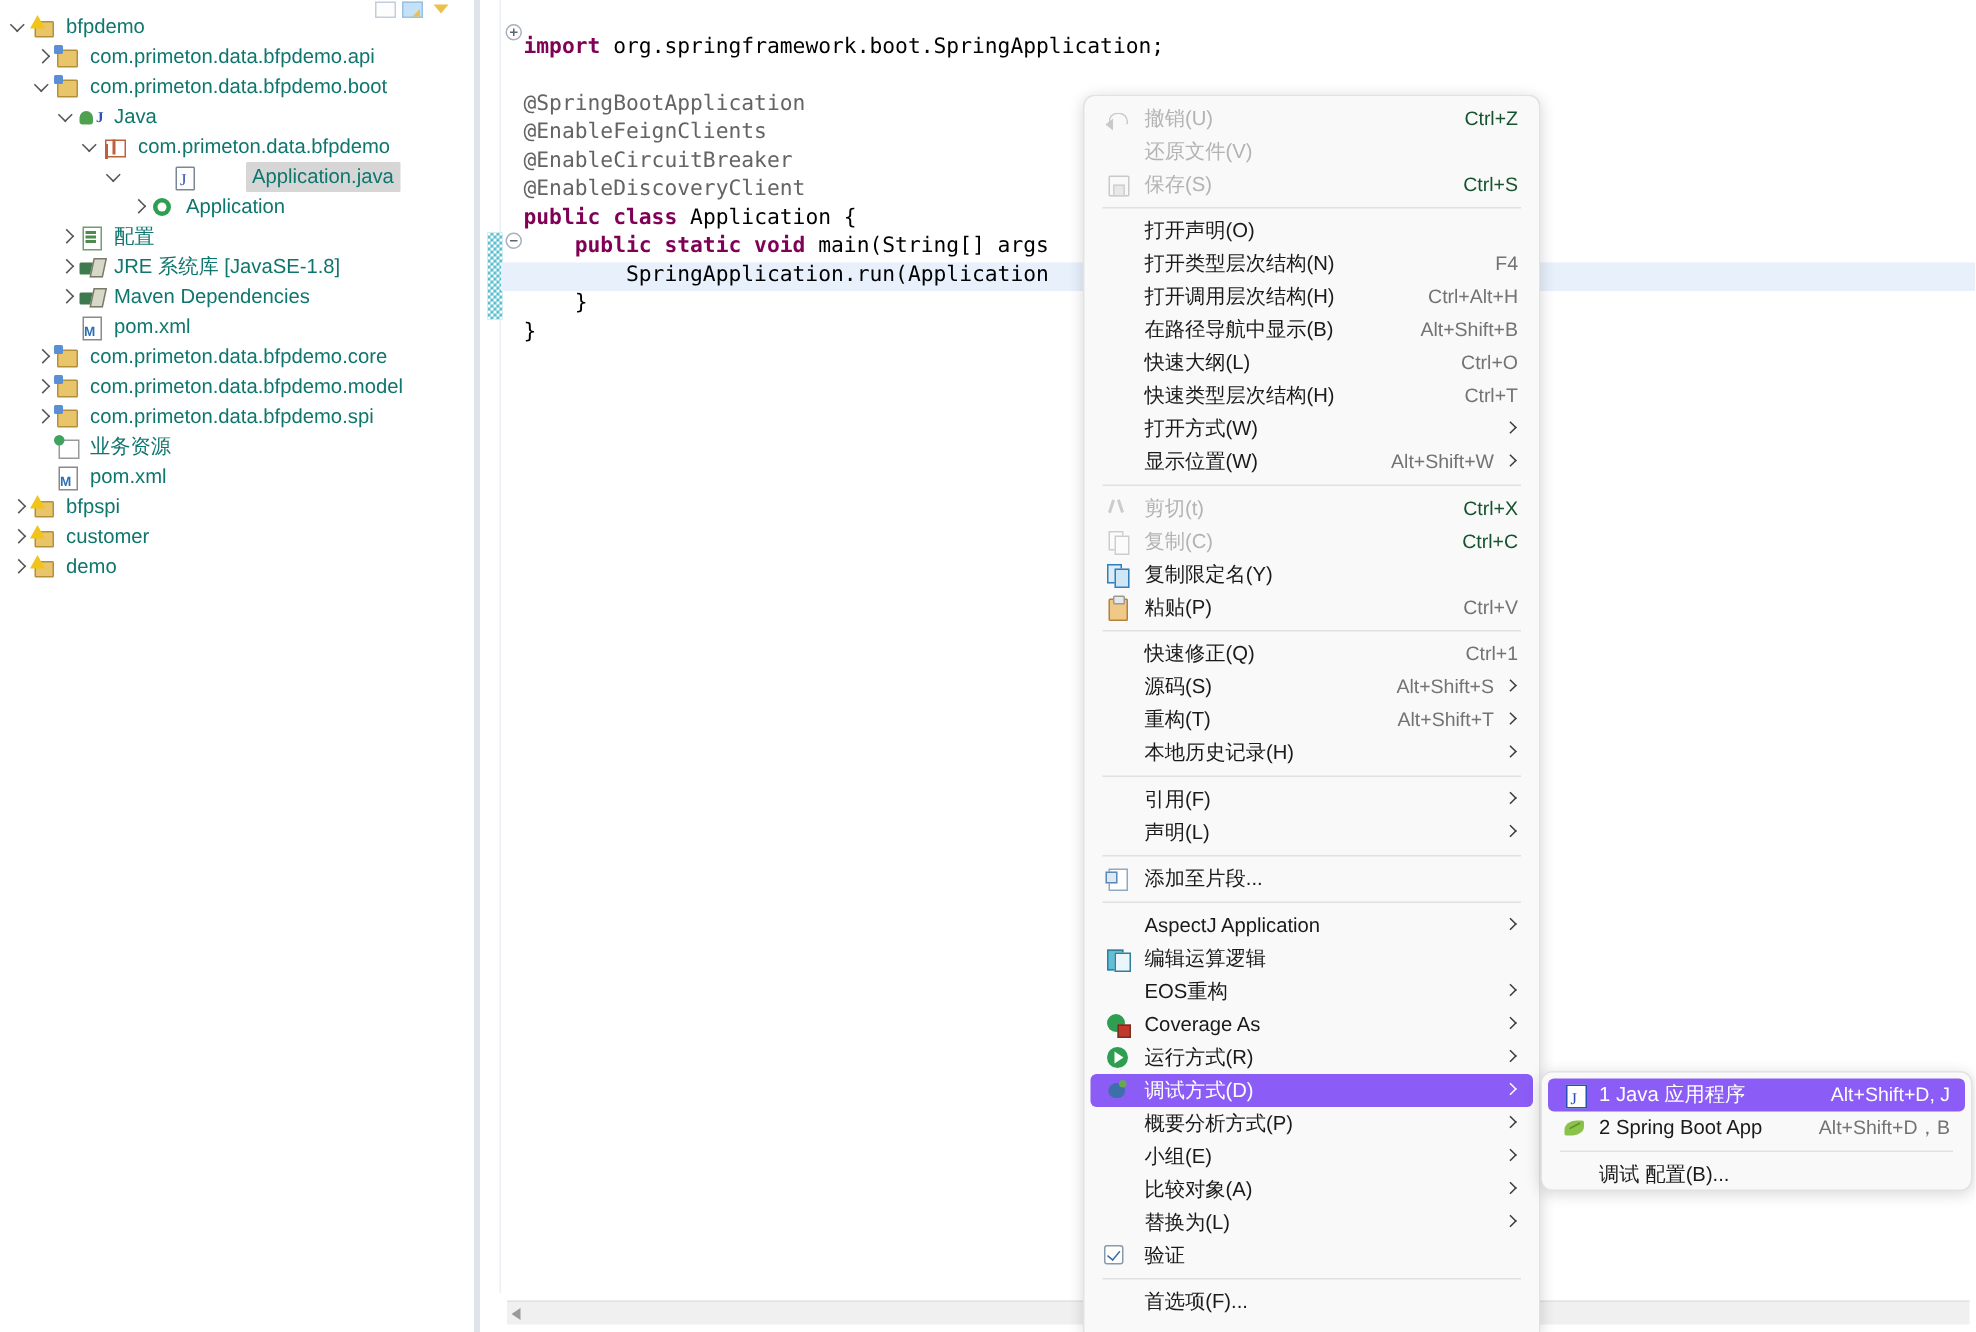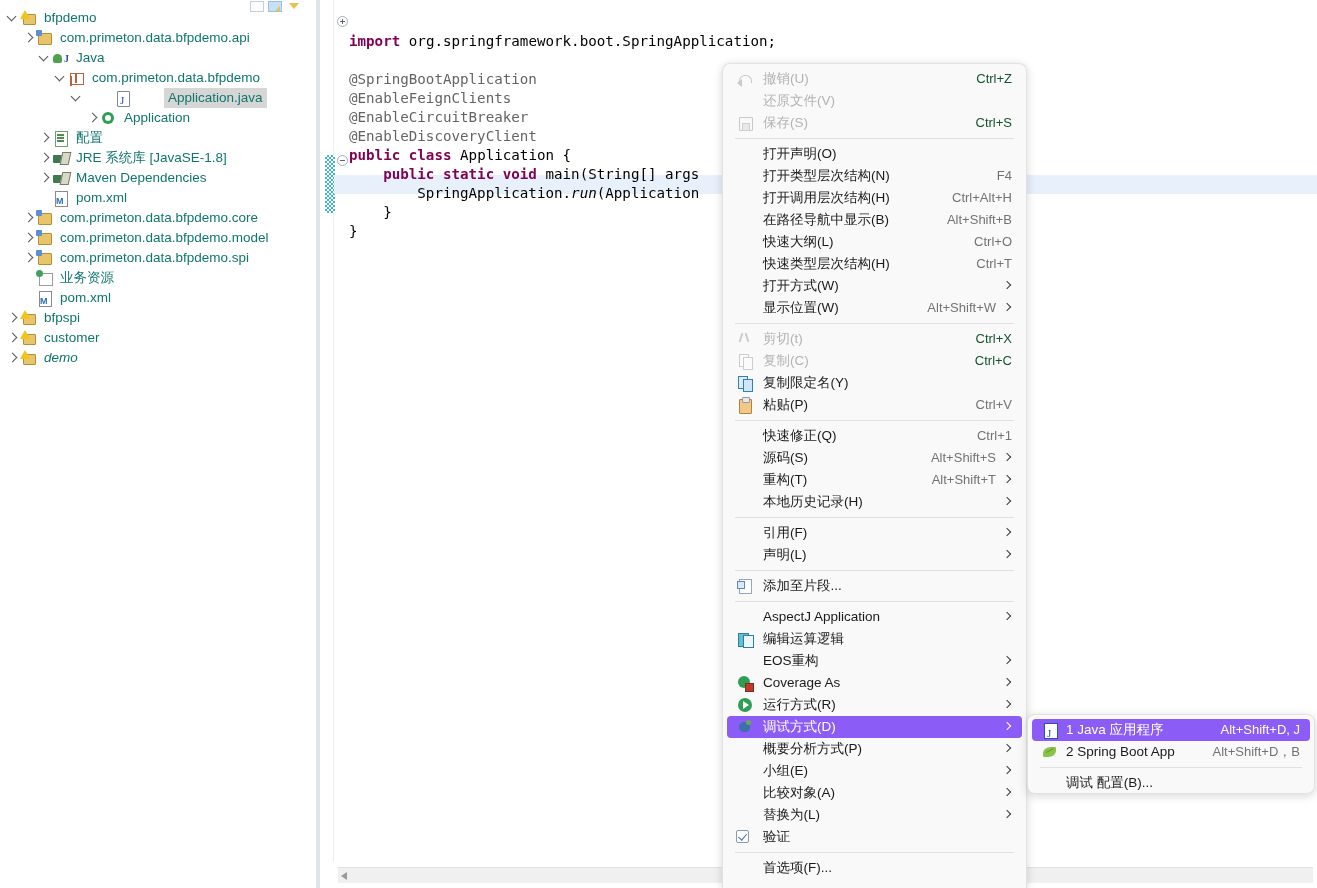--- a/index.html
+++ b/index.html
@@ -134,28 +134,28 @@
     background-position: 0 0, 2px 2px;
     background-color: #ffffff;
   }
   #fold-col { position:absolute; left:19px; top:0; width:14px; height:862px; background:#fff;}
   .fold { position:absolute; left:2px; width:11px; height:11px; border:1px solid #a8b0bb;
           border-radius:50%; background:#fff; }
   .fold:before { content:""; position:absolute; left:2px; top:4px; width:5px; height:1px; background:#5c646f;}
   .fold.plus:after { content:""; position:absolute; left:4px; top:2px; width:1px; height:5px; background:#5c646f;}
 
   #code {
-    position: absolute; left: 33px; top: 32px; width: 960px;
+    position: absolute; left: 33px; top: 22px; width: 960px;
     font-family: "DejaVu Sans Mono", "Liberation Mono", monospace;
     font-size: 14.2px; line-height: 19px; color: #000000; white-space: pre;
   }
   .cl { height: 19px; white-space: pre; }
   .kw { color: #7f0055; font-weight: bold; }
   .ann { color: #646464; }
-  .mth-it { font-style: italic; }
+  .mth-it { }
   #cur-line-hl {
     position: absolute; left: 18px; top: 175px; width: 983px; height: 19px;
     background: #e8f0fb;
   }
 
   #h-scroll {
     position: absolute; left: 22px; bottom: 5px; width: 975px; height: 16px;
     background: #f0f0f0; border-top: 1px solid #e2e2e2;
   }
   #h-scroll .arrow-l {
@@ -292,20 +292,25 @@
         <div class="tree-row" style="padding-left: 6px;">
           <span class="twisty down"></span>
           <span class="ic projwarn"></span>
           <span class="lbl">bfpdemo</span>
         </div>
         <div class="tree-row" style="padding-left: 22px;">
           <span class="twisty right"></span>
           <span class="ic proj"></span>
           <span class="lbl">com.primeton.data.bfpdemo.api</span>
         </div>
+        <div class="tree-row" style="padding-left: 22px;">
+          <span class="twisty down"></span>
+          <span class="ic proj"></span>
+          <span class="lbl">com.primeton.data.bfpdemo.boot</span>
+        </div>
         <div class="tree-row" style="padding-left: 38px;">
           <span class="twisty down"></span>
           <span class="ic srcj"></span>
           <span class="lbl">Java</span>
         </div>
         <div class="tree-row" style="padding-left: 54px;">
           <span class="twisty down"></span>
           <span class="ic pkg"></span>
           <span class="lbl">com.primeton.data.bfpdemo</span>
         </div>
@@ -367,21 +372,21 @@
         <div class="tree-row" style="padding-left: 6px;">
           <span class="twisty right"></span>
           <span class="ic projwarn"></span>
           <span class="lbl">bfpspi</span>
         </div>
         <div class="tree-row" style="padding-left: 6px;">
           <span class="twisty right"></span>
           <span class="ic projwarn"></span>
           <span class="lbl">customer</span>
         </div>
-        <div class="tree-row" style="padding-left: 6px; font-style: italic;">
+        <div class="tree-row" style="padding-left: 6px;">
           <span class="twisty right"></span>
           <span class="ic projwarn"></span>
           <span class="lbl">demo</span>
         </div>
       </div>
   </div>
 
   <div id="v-sep"></div>
 
   <div id="editor">

